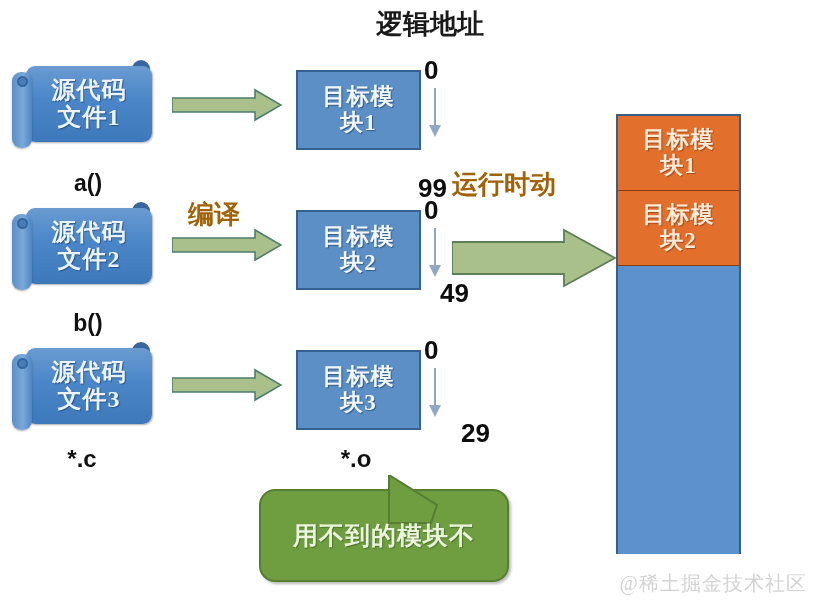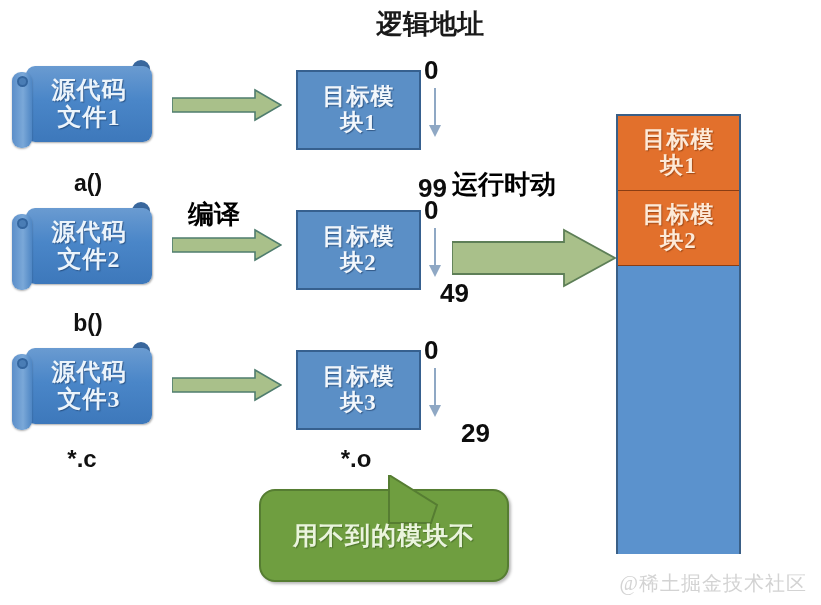--- a/index.html
+++ b/index.html
@@ -41,21 +41,21 @@
     font-weight: bold;
     font-size: 27px;
     color: #1a1a1a;
     text-align: center;
     white-space: nowrap;
   }
   .cn-plain {
     font-family: "Liberation Serif", "DejaVu Serif", serif;
     font-weight: bold;
     font-size: 26px;
-    color: #000000;
+    color: #a16207;
     white-space: nowrap;
     line-height: 1.15;
   }
   .addr-num {
     font-family: "Liberation Sans", sans-serif;
     font-weight: bold;
     font-size: 26px;
     color: #0d0d0d;
     white-space: nowrap;
   }

